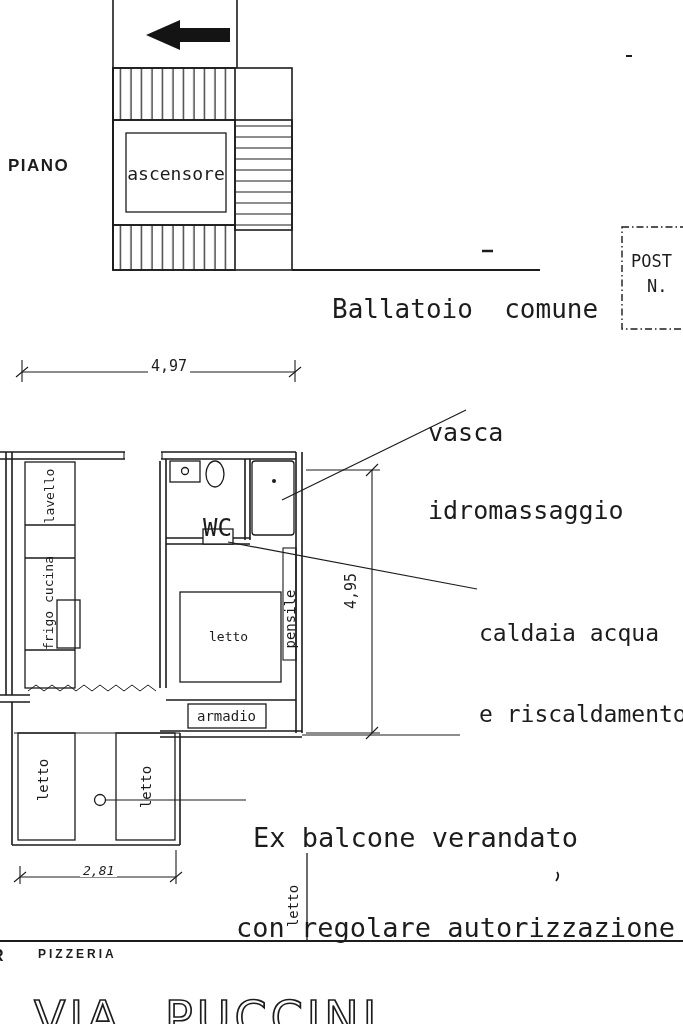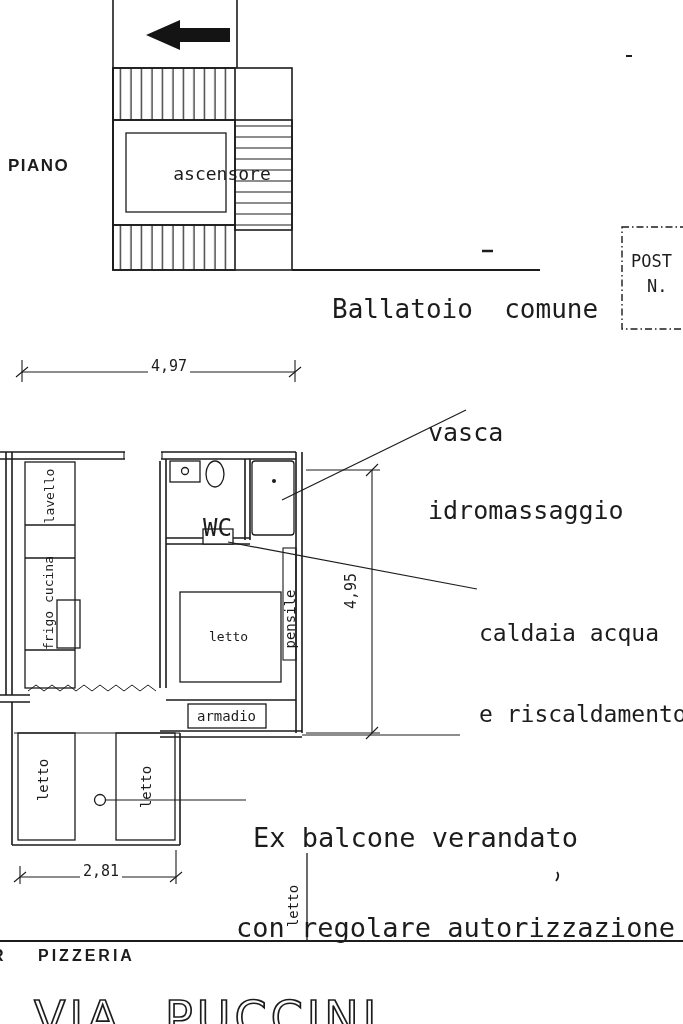--- a/index.html
+++ b/index.html
@@ -114,32 +114,32 @@
       <path d="M482 251 H493" stroke-width="2.5"></path>
       <path d="M626 56 H632" stroke-width="2"></path>
       <path d="M557 872 q3 4 -1 9" stroke-width="1.8"></path>
     </g>
 
     <text x="34" y="1034" font-size="46" font-family="DejaVu Sans, sans-serif" letter-spacing="4" word-spacing="24" fill="#ffffff" stroke="#1c1c1c" stroke-width="1.7">VIA PUCCINI</text>
   </svg>
 
   <div class="t sans" style="left:8px;top:157px;font-size:17px;letter-spacing:1.5px;">PIANO</div>
 
-  <div class="t" style="left:126px;top:165px;width:100px;text-align:center;font-size:18px;padding-left:46px;">ascensore</div>
+  <div class="t" style="left:126px;top:165px;width:100px;text-align:center;font-size:18px;">ascensore</div>
 
   <div class="t" style="left:332px;top:296px;font-size:26px;">Ballatoio  comune</div>
 
   <div class="t" style="left:631px;top:253px;font-size:17px;">POST</div>
   <div class="t" style="left:647px;top:278px;font-size:17px;">N.</div>
 
   <div class="t dim" style="left:148px;top:359px;font-size:15px;">4,97</div>
 
   <div class="v dim" style="left:351px;top:591px;font-size:15px;">4,95</div>
 
-  <div class="t dim" style="left:80px;top:864px;font-size:15px;">2,81</div>
+  <div class="t dim" style="left:80px;top:864px;font-size:13px;font-style:italic;">2,81</div>
 
   <div class="t" style="left:428px;top:368px;font-size:25px;line-height:26px;">
     <span class="line">vasca</span>
     <span class="line">idromassaggio</span>
   </div>
 
   <div class="t" style="left:479px;top:566px;font-size:23px;line-height:27px;">
     <span class="line">caldaia acqua</span>
     <span class="line">e riscaldamento</span>
   </div>
@@ -162,15 +162,15 @@
   <div class="t" style="left:197px;top:709px;font-size:14px;">armadio</div>
 
   <div class="v" style="left:43px;top:780px;font-size:14px;">letto</div>
 
   <div class="v" style="left:146px;top:787px;font-size:14px;">letto</div>
 
   <div class="v" style="left:293px;top:906px;font-size:14px;">letto</div>
 
   <div class="t sans" style="left:-8px;top:948px;font-size:16px;letter-spacing:2px;">R</div>
 
-  <div class="t sans" style="left:38px;top:948px;font-size:16px;letter-spacing:3px;">PIZZERIA</div>
+  <div class="t sans" style="left:38px;top:948px;font-size:12px;letter-spacing:3px;">PIZZERIA</div>
 
 </div>
 
 </body></html>

